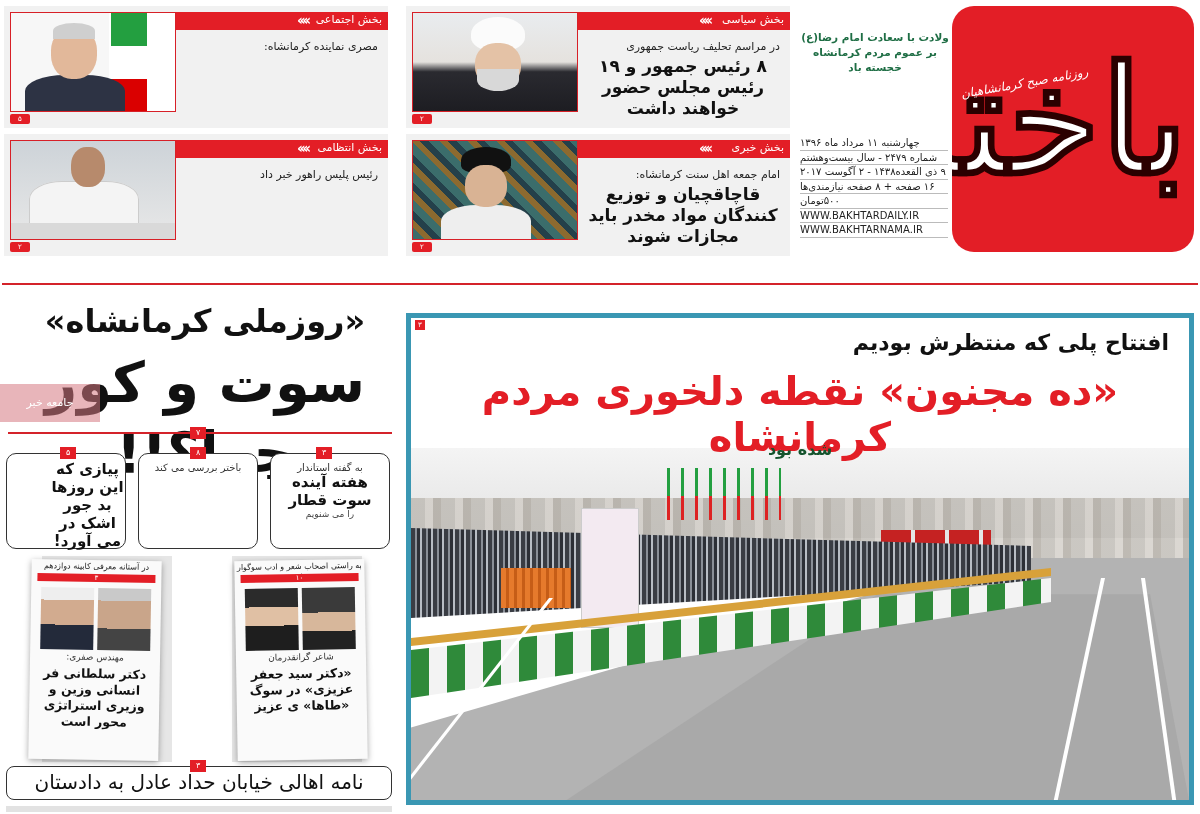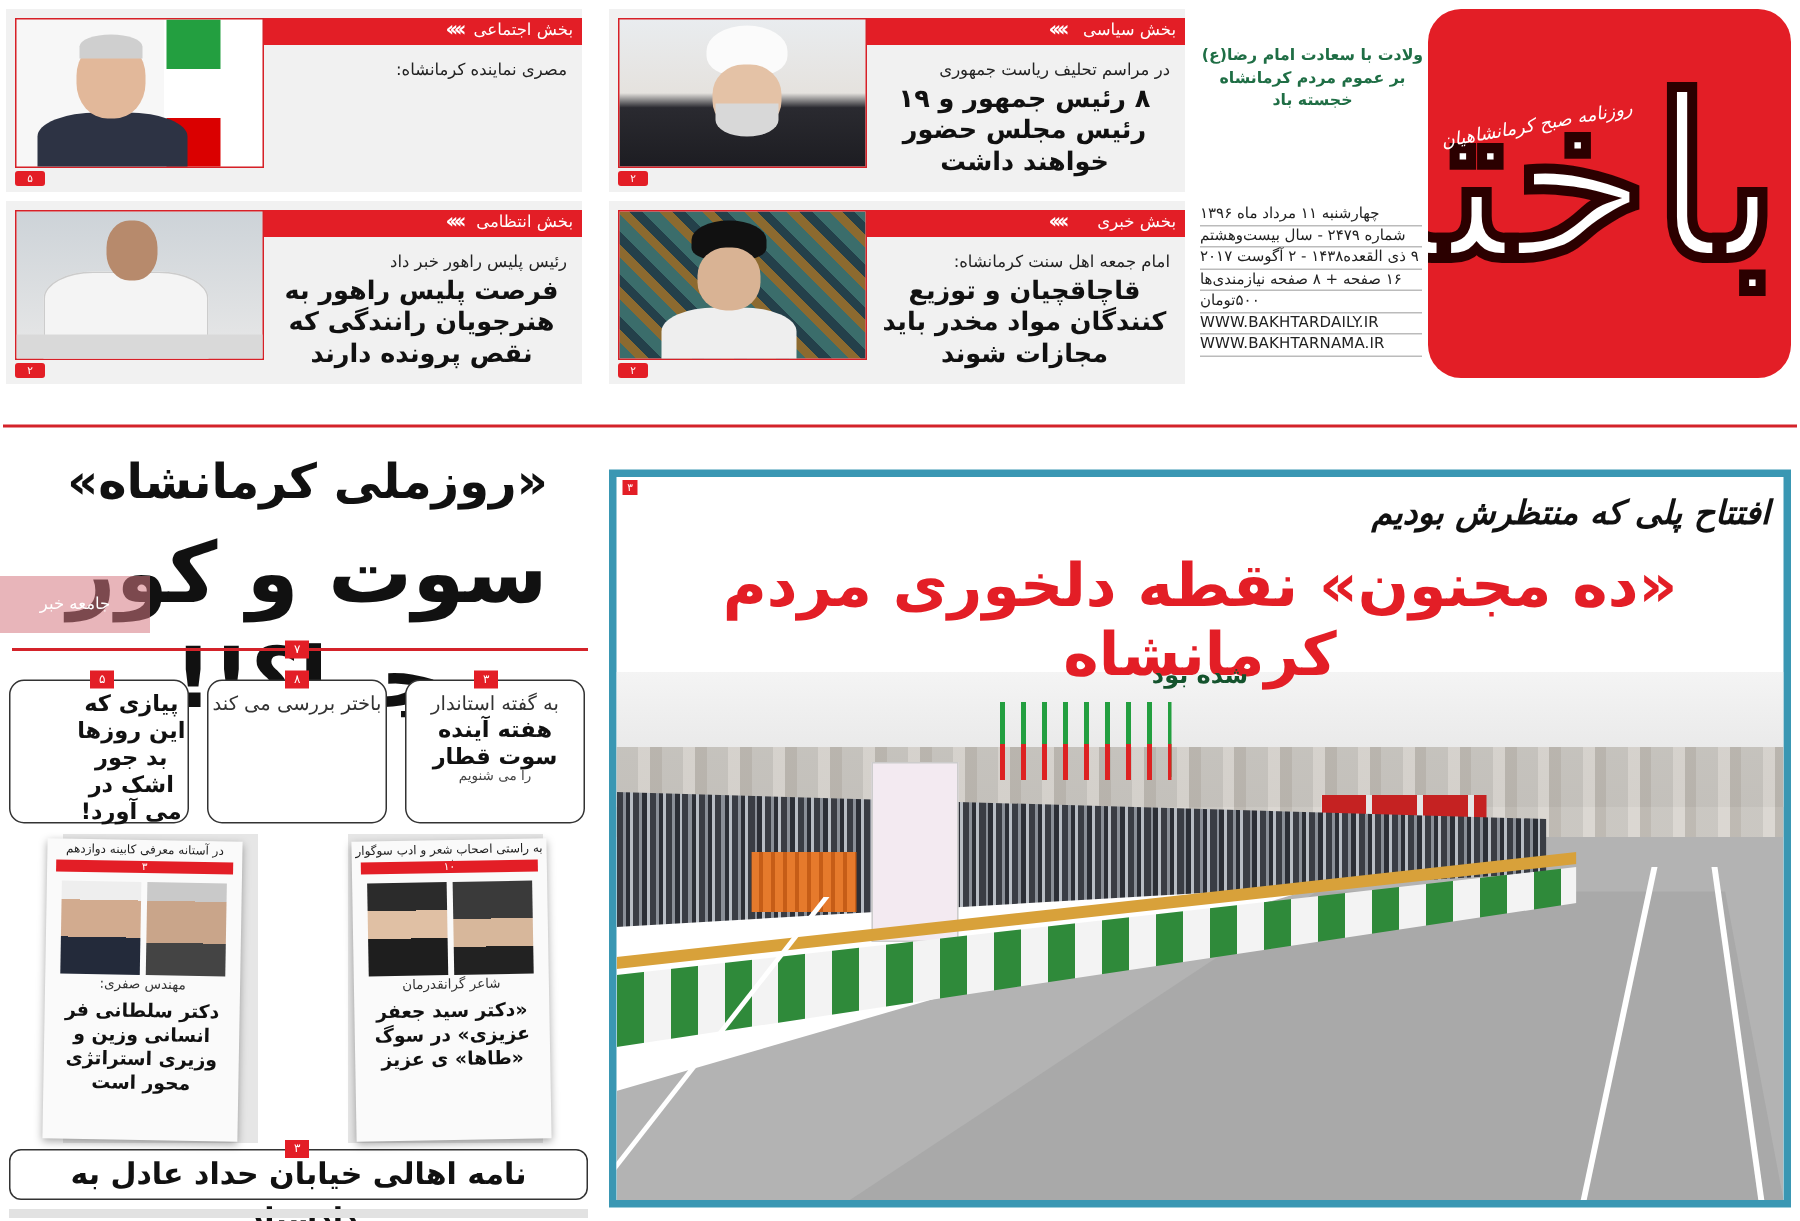--- a/index.html
+++ b/index.html
@@ -52,40 +52,40 @@
   .rule { position: absolute; left: 2px; right: 2px; top: 283px; height: 2px; background: #d4232a; }
 
   
   .lc-title1 { position: absolute; left: 10px; width: 390px; top: 302px; text-align: center; font-size: 32px; font-weight: bold; direction: rtl; color: #111; }
   .lc-title2 { position: absolute; left: 10px; width: 390px; top: 348px; text-align: center; font-size: 56px; font-weight: bold; direction: rtl; color: #111; line-height: 70px; letter-spacing: -1px; }
   .watermark { position: absolute; left: 0; top: 384px; width: 100px; height: 38px; background: rgba(214, 120, 130, 0.55); color: #fff; font-size: 11px; direction: rtl; text-align: center; line-height: 38px; }
   .lc-rule { position: absolute; left: 8px; width: 384px; top: 432px; height: 2px; background: #d4232a; }
   .badge { position: absolute; height: 12px; padding: 0 6px; background: #e31e26; color: #fff; font-size: 8px; line-height: 12px; text-align: center; }
 
   .mini { position: absolute; top: 453px; width: 120px; height: 96px; border: 1.5px solid #333; border-radius: 10px; direction: rtl; text-align: center; background: #fff; }
-  .mini .k { font-size: 13px; color: #333; margin-top: 8px; }
+  .mini .k { font-size: 10px; color: #333; margin-top: 8px; }
   .mini .h { font-size: 15px; font-weight: bold; line-height: 18px; color: #111; }
   .mini .f { font-size: 9px; color: #444; text-align: center; }
 
   .paper { position: absolute; top: 560px; width: 130px; height: 200px; background: #fafafa; box-shadow: 0 2px 6px rgba(0,0,0,0.35); direction: rtl; text-align: center; }
   .paper-bg { position: absolute; top: 556px; width: 130px; height: 206px; background: #e6e6e6; }
   .paper .bar { position: absolute; left: 6px; right: 6px; top: 14px; height: 8px; background: #e31e26; color: #fff; font-size: 7px; line-height: 8px; }
   .paper .top-k { position: absolute; left: 0; right: 0; top: 2px; font-size: 8px; color: #222; }
   .paper .imgs { position: absolute; left: 10px; right: 10px; top: 28px; height: 62px; display: flex; gap: 4px; }
   .paper .imgs div { flex: 1; position: relative; }
   .paper .k2 { position: absolute; left: 0; right: 0; top: 92px; font-size: 9px; color: #333; }
   .paper .h2 { position: absolute; left: 4px; right: 4px; top: 106px; font-size: 12.5px; font-weight: bold; line-height: 16px; color: #111; }
 
-  .bottom-box { position: absolute; left: 6px; width: 386px; top: 766px; height: 34px; border: 1.5px solid #333; border-radius: 8px; text-align: center; direction: rtl; font-size: 20px; font-weight: bold; line-height: 30px; color: #111; }
+  .bottom-box { position: absolute; left: 6px; width: 386px; top: 766px; height: 34px; border: 1.5px solid #333; border-radius: 8px; text-align: center; direction: rtl; font-size: 20px; font-weight: normal; line-height: 30px; color: #111; }
   .bottom-shadow { position: absolute; left: 6px; width: 386px; top: 806px; height: 6px; background: #e2e2e2; }
 
   
   .feature { position: absolute; left: 406px; top: 313px; width: 788px; height: 492px; border: 5px solid #3a97b3; background: #fff; overflow: hidden; }
   .feature .pg3 { position: absolute; left: 4px; top: 2px; width: 10px; height: 10px; background: #e31e26; color: #fff; font-size: 7px; line-height: 10px; text-align: center; }
-  .feature .kick { position: absolute; right: 9px; top: 12px; font-size: 22px; font-weight: bold; direction: rtl; color: #111; font-style: italic; }
+  .feature .kick { position: absolute; right: 20px; top: 12px; font-size: 22px; font-weight: bold; direction: rtl; color: #111; }
   .feature .title { position: absolute; left: 0; right: 0; top: 50px; text-align: center; direction: rtl; font-size: 40px; font-weight: bold; color: #e31e26; letter-spacing: -1px; z-index: 2; }
   .feature .title2 { position: absolute; left: 0; right: 0; top: 122px; text-align: center; direction: rtl; font-size: 16px; font-weight: bold; color: #14532d; z-index: 2; }
 
   .scene { position: absolute; left: 0; right: 0; top: 130px; bottom: 0; }
   .sky { position: absolute; left: 0; right: 0; top: 0; height: 90px; background: linear-gradient(180deg, #f4f4f4, #e2e2e2); }
   .city { position: absolute; left: 0; right: 0; top: 50px; height: 60px; background: repeating-linear-gradient(90deg, #b9b5ae 0 14px, #cfcac3 14px 22px, #a9a39a 22px 30px); opacity: 0.75; }
   .crowd { position: absolute; left: 0; top: 80px; width: 620px; height: 90px; background: repeating-linear-gradient(90deg, #3a3d44 0 4px, #8a8f97 4px 6px, #2c2f36 6px 9px, #b8bdc4 9px 11px); clip-path: polygon(0 0, 100% 20%, 100% 60%, 0 100%); }
   .orange { position: absolute; left: 90px; top: 120px; width: 70px; height: 40px; background: repeating-linear-gradient(90deg, #e67a2c 0 5px, #c65d17 5px 8px); }
   .road { position: absolute; left: 0; right: 0; top: 110px; bottom: 0; background: #a9a9a9; clip-path: polygon(20% 100%, 60% 15%, 95% 15%, 100% 100%); }
   .road2 { position: absolute; left: 0; right: 0; top: 110px; bottom: 0; background: #b3b3b3; clip-path: polygon(0 100%, 0 70%, 75% 0, 100% 0, 100% 100%); }
@@ -151,21 +151,20 @@
   <div class="photo ph-police">
     <div class="uniform"></div>
       <div class="face"></div>
       <div class="desk"></div>
   </div>
   <div class="band">
     <span class="chev">‹‹‹‹</span>
     <span class="label">بخش انتظامی</span>
   </div>
   <div class="kicker">رئیس پلیس راهور خبر داد</div>
-  <div class="headline">فرصت پلیس راهور به هنرجویان رانندگی که نقص پرونده دارند</div>
   <div class="pg">۲</div>
 </div>
 
 <div class="greeting">
   <div>ولادت با سعادت امام رضا(ع)</div>
   <div>بر عموم مردم کرمانشاه</div>
   <div>خجسته باد</div>
 </div>
 
 <div class="issue">

